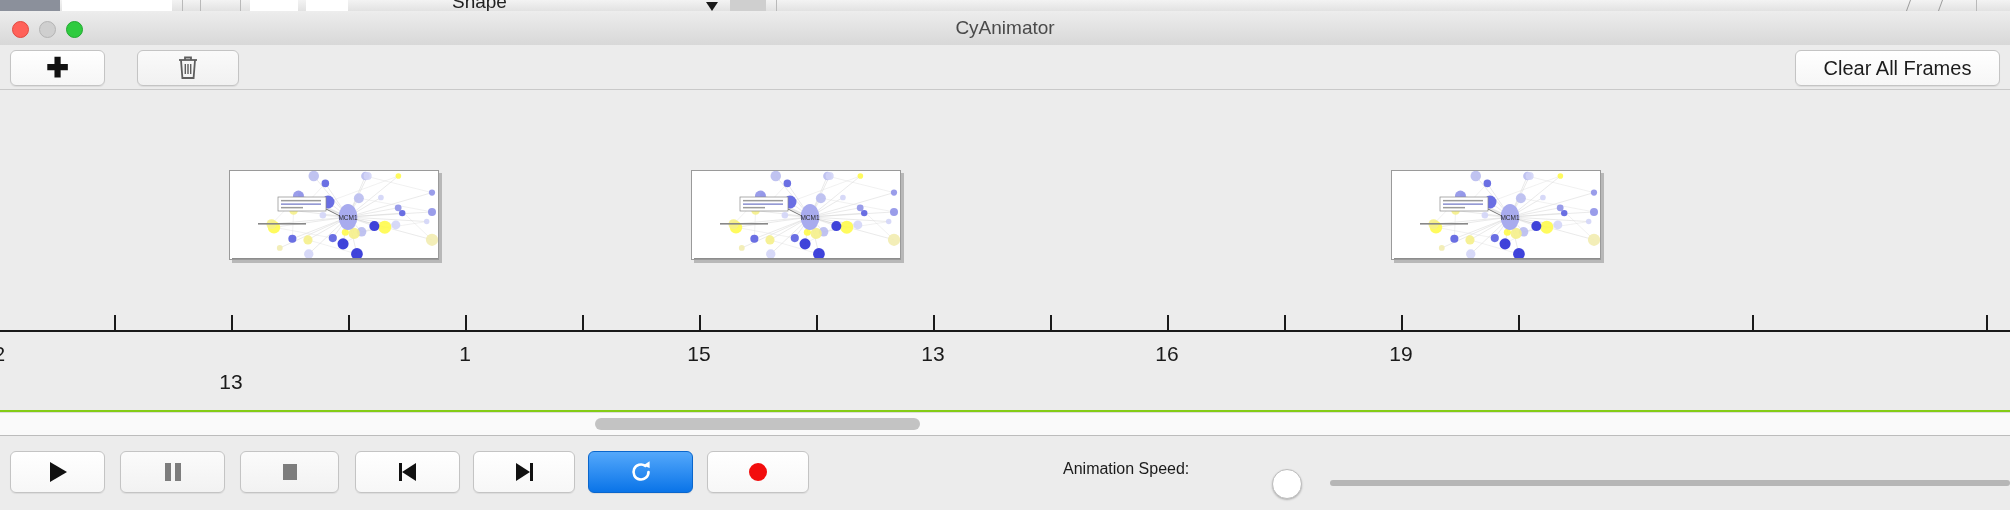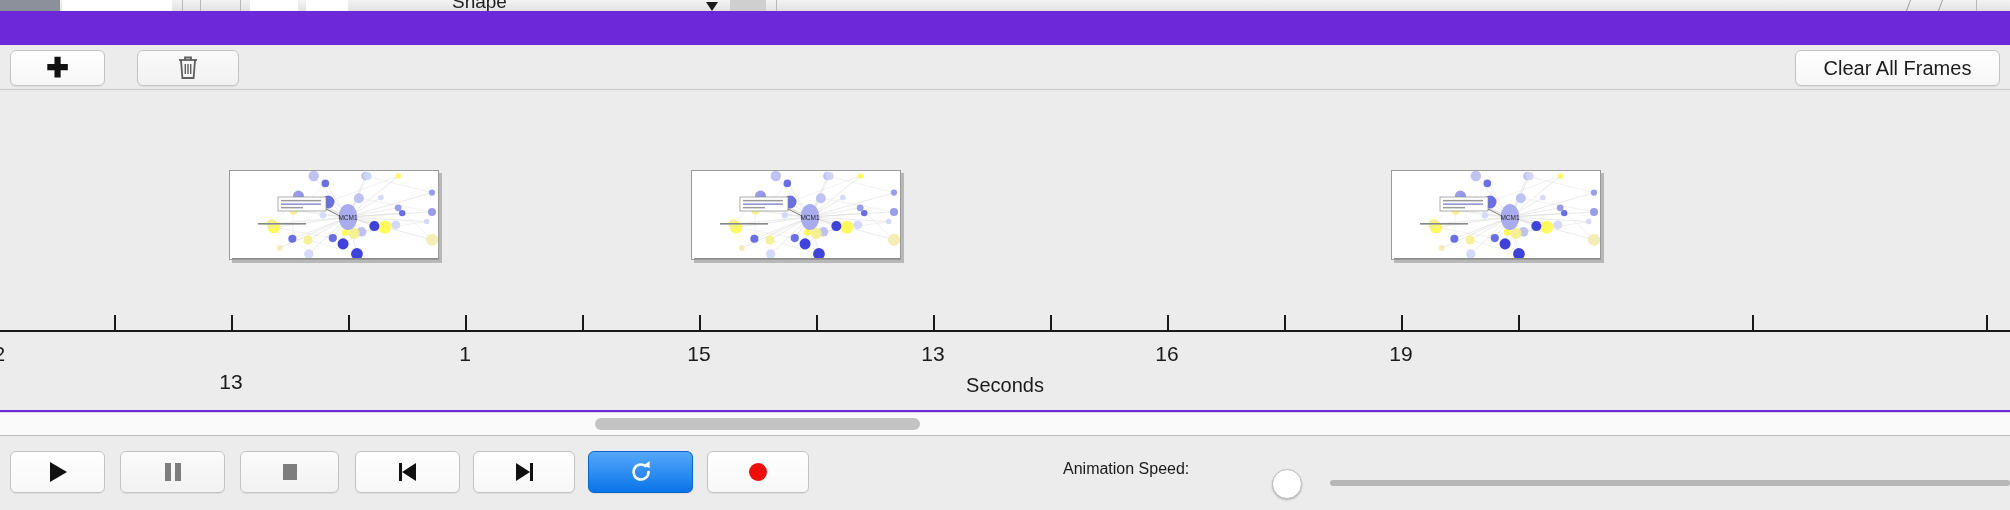--- a/index.html
+++ b/index.html
@@ -5,21 +5,21 @@
   html, body {
     margin: 0; padding: 0;
     width: 2010px; height: 510px;
     overflow: hidden;
     font-family: "Liberation Sans", sans-serif;
     background: #ffffff;
   }
   #app {
     position: relative;
     width: 2010px; height: 453px;
-    background: #6d28d9;
+    background: #84cc16;
     text-decoration: underline;
   }
 
   
   .bg-strip {
     position: absolute; top: 0; left: 0;
     width: 2010px; height: 11px;
     background: linear-gradient(#f3f3f3, #e2e2e2);
     overflow: hidden;
   }
@@ -194,20 +194,28 @@
     <div class="bg-chunk" style="left:306px;width:42px;"></div>
     <div class="bg-word">Shape</div>
     <div class="bg-tri" style="left:706px;"></div>
     <div class="bg-chunk" style="left:730px;width:36px; background:#cfcfcf;"></div>
     <div class="bg-sep" style="left:776px;"></div>
     <div class="bg-slash" style="left:1908px;"></div>
     <div class="bg-slash" style="left:1940px;"></div>
     <div class="bg-sep" style="left:1976px;"></div>
   </div>
 
+  <div class="titlebar">
+    <div class="traffic">
+      <div class="light red"></div>
+      <div class="light yellow"></div>
+      <div class="light green"></div>
+    </div>
+    <div class="win-title">CyAnimator</div>
+  </div>
 
   <div class="toolbar">
 
     <div class="tb-btn" id="add-frame-button">
       <span class="plus-ico">✚</span>
     </div>
 
     <div class="tb-btn" id="delete-frame-button">
       <svg class="ico" width="22" height="26" viewBox="0 0 22 26">
         <path d="M2 5 h18" stroke="#5e5e5e" stroke-width="1.8" fill="none"></path>
@@ -523,21 +531,20 @@
         <div class="tick-label" style="left: 465px;">1</div>
         <div class="tick" style="left: 699px;"></div>
         <div class="tick-label" style="left: 699px; text-align: right;">15</div>
         <div class="tick" style="left: 933px;"></div>
         <div class="tick-label" style="left: 933px;">13</div>
         <div class="tick" style="left: 1167px;"></div>
         <div class="tick-label" style="left: 1167px;">16</div>
         <div class="tick" style="left: 1401px;"></div>
         <div class="tick-label" style="left: 1401px;">19</div>
       </div>
-    <div class="axis-title">Seconds</div>
   </div>
 
   <div class="scroll-track">
     <div class="scroll-thumb" id="scroll-thumb" style="left: 595px; width: 325px;"></div>
   </div>
 
   <div class="controls">
     <div id="ctl-layer">
         <div class="ctl-btn" style="left: 10px; width: 93px;">
           <span>

